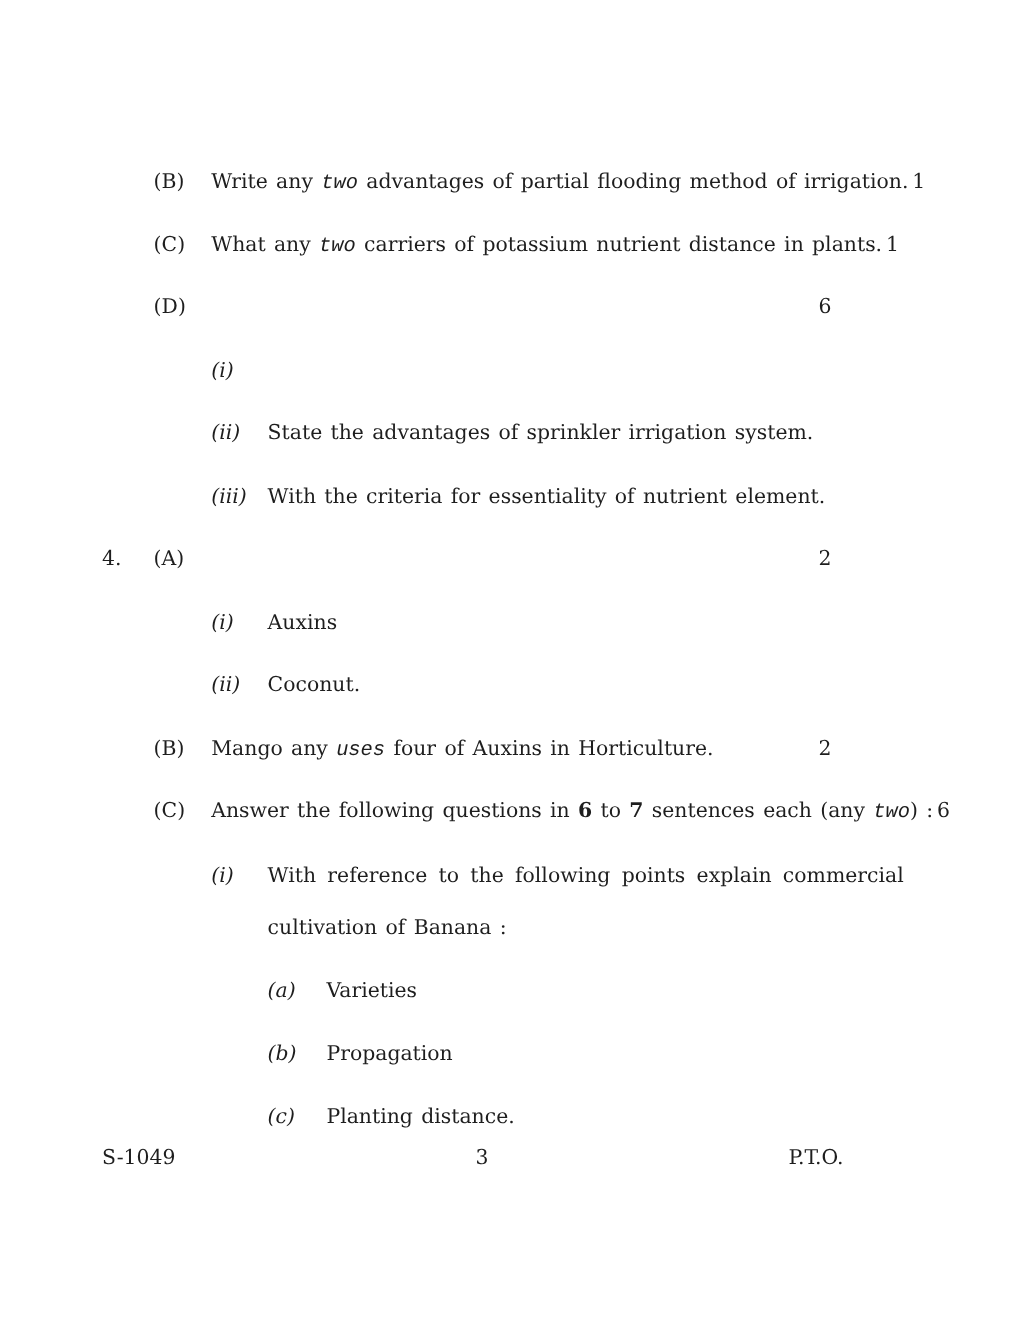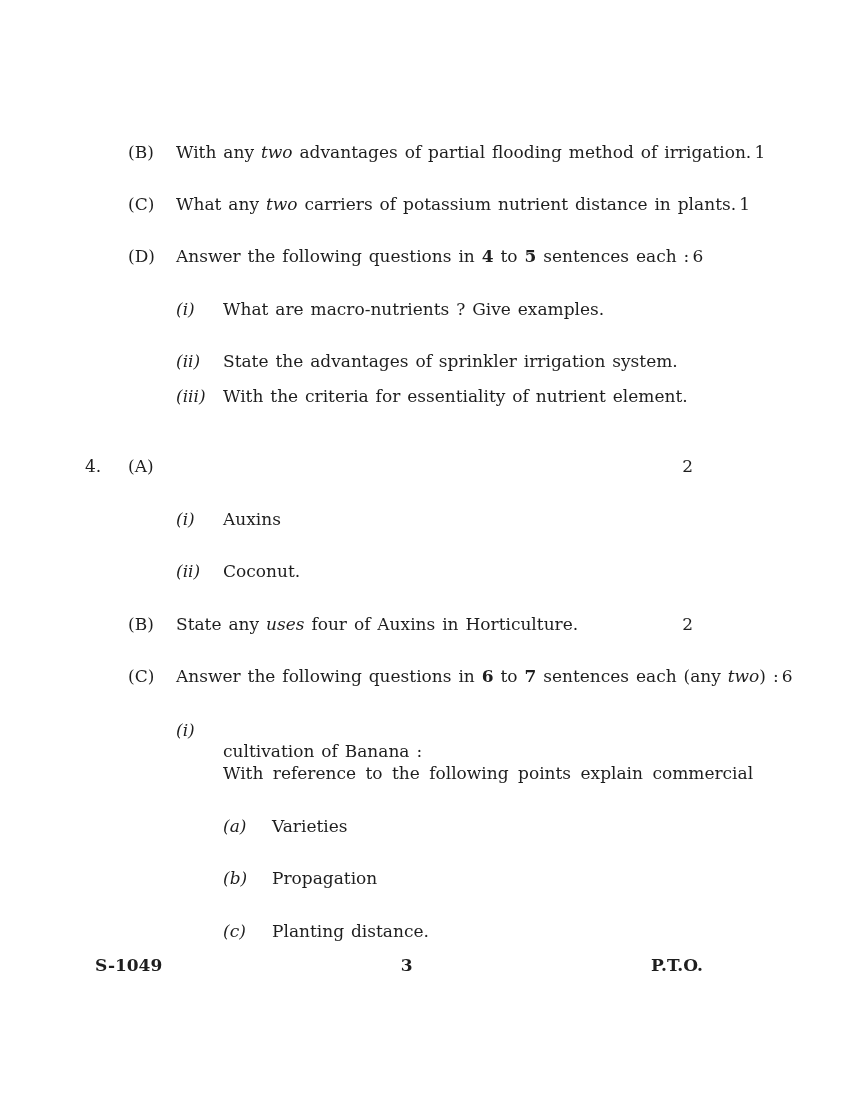--- a/index.html
+++ b/index.html
@@ -23,72 +23,69 @@
   }
   .row.l1 { left:85px; }
   .row.l2 { left:176px; }
   .row.l3 { left:223px; }
   .numcol { width:43px; flex:none; }
   .lbl1 { width:48px; flex:none; }
   .lbl2 { width:47px; flex:none; font-style:italic; }
   .lbl3 { width:49px; flex:none; font-style:italic; }
   .content { flex:none; }
   .marks { margin-left:auto; text-align:right; min-width:14px; flex:none; }
-  .it { font-style:italic; }
+  .it { font-style:italic;font-family:Liberation Mono, monospace; }
   .bd { font-weight:bold; }
   .para .line { white-space:nowrap; }
   .para .line1 { word-spacing:4px; }
   .para .line2 { margin-top:21px; }
   .footer {
     position:absolute;
-    left:95px; right:147px;
+    left:85px; right:147px;
     top:954px;
     display:flex;
     line-height:22px;
-    font-weight:bold;
   }
   .footer .mid { flex:1; text-align:center; }
 </style>
 </head>
 <body>
 
 <div class="page">
 
   <div class="row l1" style="top:141px">
     <span class="numcol"></span>
     <span class="lbl1">(B)</span>
-    <span class="content"><span>With any </span><span class="it">two</span><span> advantages of partial flooding method of irrigation.</span></span>
+    <span class="content"><span>Write any </span><span class="it">two</span><span> advantages of partial flooding method of irrigation.</span></span>
     <span class="marks">1</span>
   </div>
 
   <div class="row l1" style="top:193px">
     <span class="numcol"></span>
     <span class="lbl1">(C)</span>
     <span class="content"><span>What any </span><span class="it">two</span><span> carriers of potassium nutrient distance in plants.</span></span>
     <span class="marks">1</span>
   </div>
 
   <div class="row l1" style="top:245px">
     <span class="numcol"></span>
     <span class="lbl1">(D)</span>
-    <span class="content"><span>Answer the following questions in </span><span class="bd">4</span><span> to </span><span class="bd">5</span><span> sentences each :</span></span>
     <span class="marks">6</span>
   </div>
 
   <div class="row l2" style="top:298px">
     <span class="lbl2">(i)</span>
-    <span class="content"><span>What are macro-nutrients ? Give examples.</span></span>
   </div>
 
   <div class="row l2" style="top:350px">
     <span class="lbl2">(ii)</span>
     <span class="content"><span>State the advantages of sprinkler irrigation system.</span></span>
   </div>
 
-  <div class="row l2" style="top:385px">
+  <div class="row l2" style="top:403px">
     <span class="lbl2">(iii)</span>
     <span class="content"><span>With the criteria for essentiality of nutrient element.</span></span>
   </div>
 
   <div class="row l1" style="top:455px">
     <span class="numcol">4.</span>
     <span class="lbl1">(A)</span>
     <span class="marks">2</span>
   </div>
 
@@ -98,36 +95,36 @@
   </div>
 
   <div class="row l2" style="top:560px">
     <span class="lbl2">(ii)</span>
     <span class="content"><span>Coconut.</span></span>
   </div>
 
   <div class="row l1" style="top:613px">
     <span class="numcol"></span>
     <span class="lbl1">(B)</span>
-    <span class="content"><span>State any </span><span class="it">uses</span><span> four of Auxins in Horticulture.</span></span>
+    <span class="content"><span>Mango any </span><span class="it">uses</span><span> four of Auxins in Horticulture.</span></span>
     <span class="marks">2</span>
   </div>
 
   <div class="row l1" style="top:665px">
     <span class="numcol"></span>
     <span class="lbl1">(C)</span>
     <span class="content"><span>Answer the following questions in </span><span class="bd">6</span><span> to </span><span class="bd">7</span><span> sentences each (any </span><span class="it">two</span><span>) :</span></span>
     <span class="marks">6</span>
   </div>
 
   <div class="row l2" style="top:719px">
     <span class="lbl2">(i)</span>
     <div class="content para">
+      <div class="line line1"><span>With reference to the following points explain commercial</span></div>
       <div class="line line2"><span>cultivation of Banana :</span></div>
-      <div class="line line1"><span>With reference to the following points explain commercial</span></div>
     </div>
   </div>
 
   <div class="row l3" style="top:815px">
     <span class="lbl3">(a)</span>
     <span class="content"><span>Varieties</span></span>
   </div>
 
   <div class="row l3" style="top:867px">
     <span class="lbl3">(b)</span>

